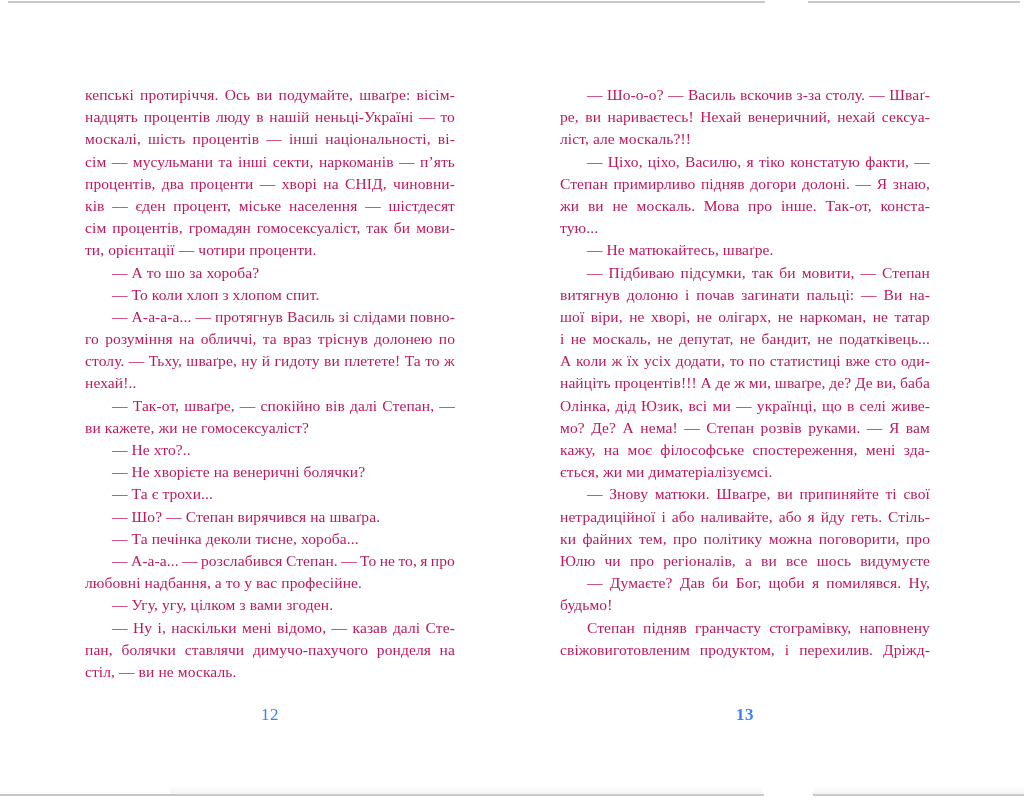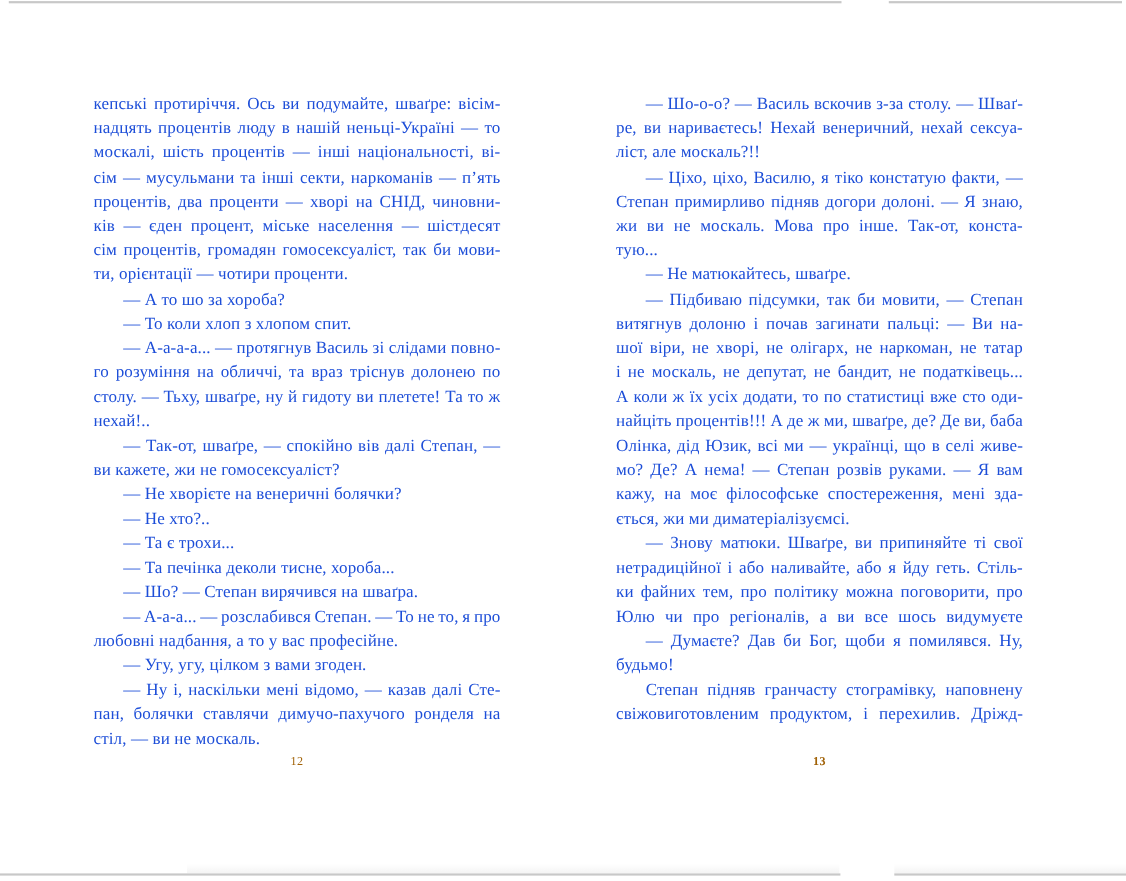--- a/index.html
+++ b/index.html
@@ -6,33 +6,33 @@
   body{
     width:1024px;height:801px;position:relative;overflow:hidden;
     background:#ffffff;
     font-family:"Liberation Serif","DejaVu Serif",serif;
   }
   .edge{position:absolute;height:2px;background:#c8c8c8;}
   .edge.top{top:1px;}
   .edge.bottom{top:794px;}
   .edge-shade{position:absolute;height:9px;top:785px;
     background:linear-gradient(to bottom,rgba(0,0,0,0),rgba(0,0,0,0.045));}
-  .page-col{position:absolute;top:84px;width:370px;color:#1d4ed8;}
+  .page-col{position:absolute;top:84px;width:370px;color:#be185d;}
   .page-col .para{margin:0;}
   .line{
     height:22.2px;line-height:22.2px;font-size:15.5px;
     overflow:hidden;letter-spacing:0.1px;
   }
   .line.just{display:flex;justify-content:space-between;white-space:nowrap;}
   .line.just span{flex:0 0 auto;}
   .line.last{white-space:nowrap;}
   .line.indent{padding-left:27px;}
   .pagenum{
-    position:absolute;top:686px;width:370px;text-align:center;
-    font-size:11px;color:#a16207;letter-spacing:0.5px;
+    position:absolute;top:705px;width:370px;text-align:center;
+    font-size:17px;color:#3b82f6;letter-spacing:0.5px;
   }
   #page-left-content{left:85px;}
   #page-right-content{left:560px;}
   #pagenum-left{left:85px;}
   #pagenum-right{left:560px;font-weight:bold;}
 </style>
 </head>
 <body>
 
 <div class="edge top" style="left:8px;width:757px;"></div>
@@ -167,33 +167,33 @@
           <span>—</span>
           <span>спокійно</span>
           <span>вів</span>
           <span>далі</span>
           <span>Степан,</span>
           <span>—</span>
         </div>
         <div class="line last">ви кажете, жи не гомосексуаліст?</div>
       </div>
       <div class="para">
+        <div class="line last indent">— Не хто?..</div>
+      </div>
+      <div class="para">
         <div class="line last indent">— Не хворієте на венеричні болячки?</div>
       </div>
       <div class="para">
-        <div class="line last indent">— Не хто?..</div>
-      </div>
-      <div class="para">
         <div class="line last indent">— Та є трохи...</div>
       </div>
       <div class="para">
+        <div class="line last indent">— Шо? — Степан вирячився на шваґра.</div>
+      </div>
+      <div class="para">
         <div class="line last indent">— Та печінка деколи тисне, хороба...</div>
-      </div>
-      <div class="para">
-        <div class="line last indent">— Шо? — Степан вирячився на шваґра.</div>
       </div>
       <div class="para">
         <div class="line just indent">
           <span>—</span>
           <span>А-а-а...</span>
           <span>—</span>
           <span>розслабився</span>
           <span>Степан.</span>
           <span>—</span>
           <span>То</span>

